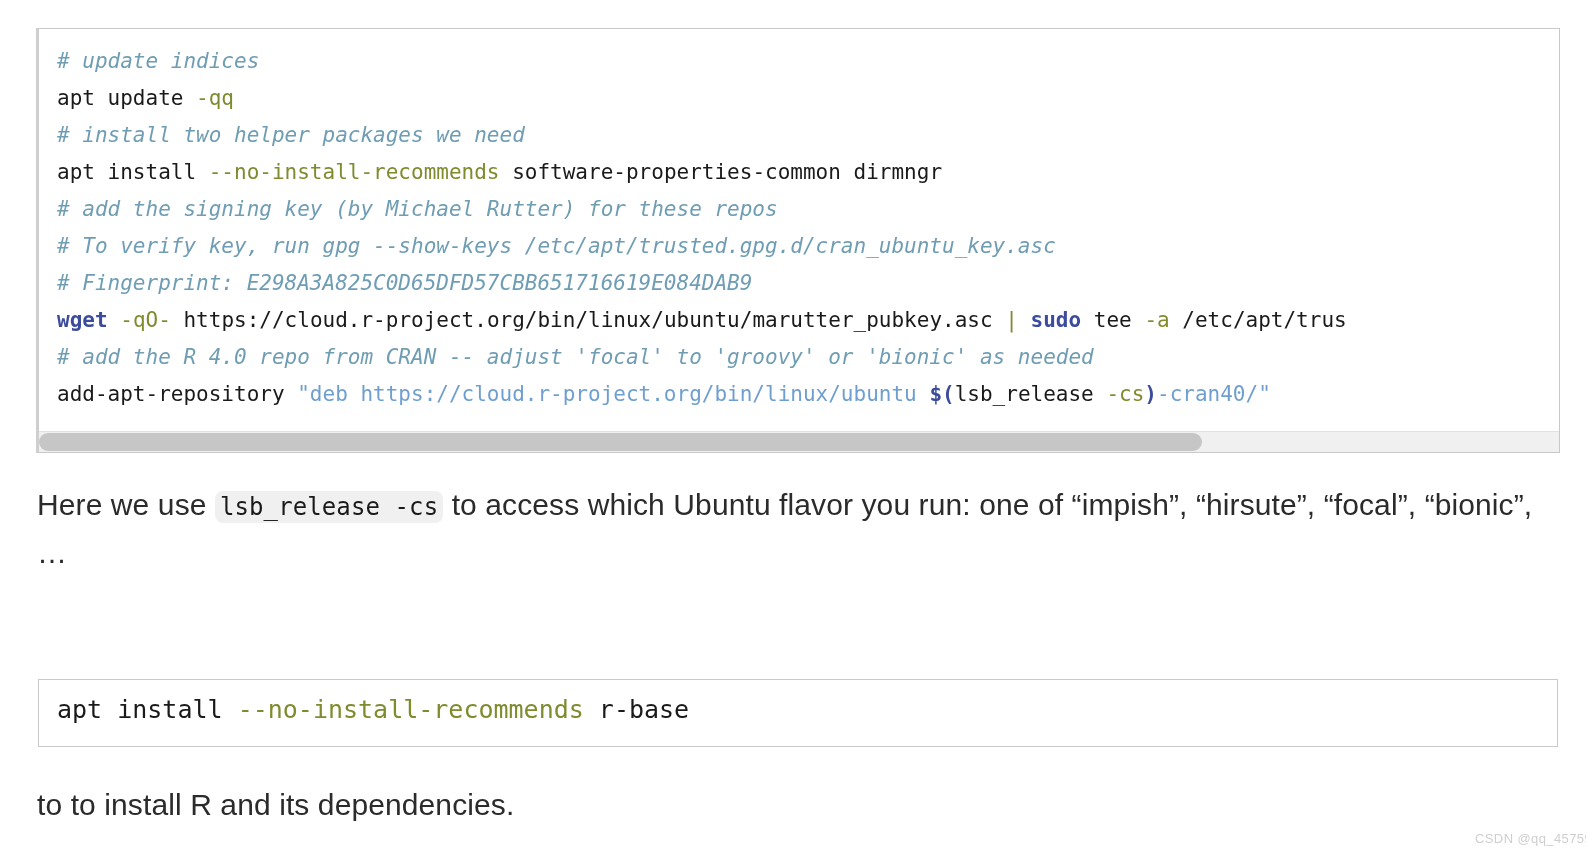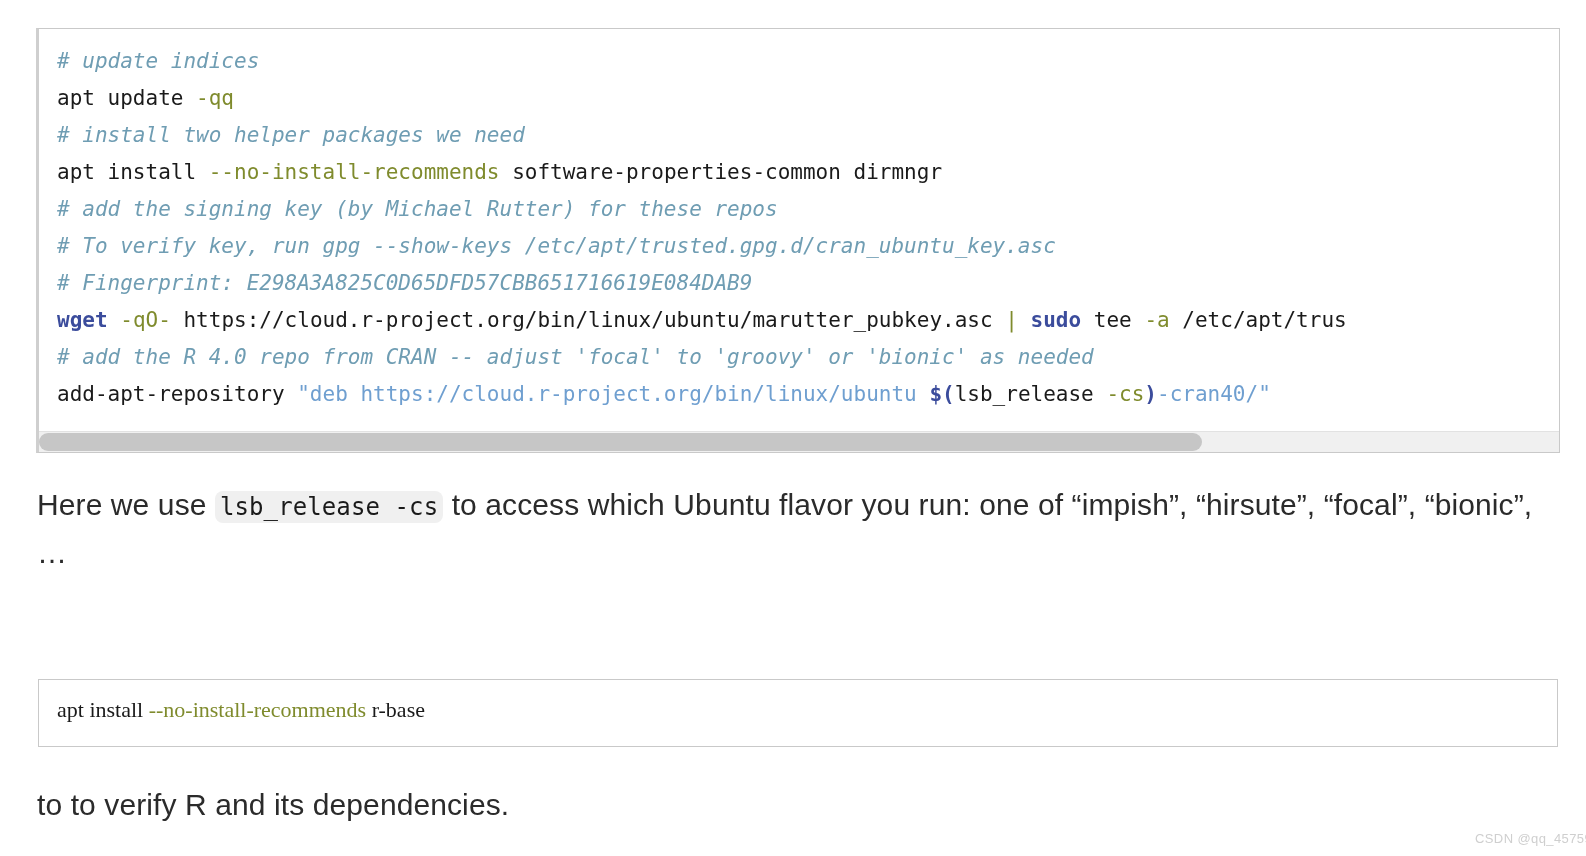--- a/index.html
+++ b/index.html
@@ -59,22 +59,21 @@
     font-family: "DejaVu Sans Mono", "Liberation Mono", monospace;
     font-size: 21px;
     line-height: 37px;
     color: #1a1a1a;
     white-space: pre;
     letter-spacing: 0px;
   }
   .codeblock.secondary pre.code {
     padding: 14px 0 10px 18px;
     line-height: 32px;
-    font-size: 22px;
-    font-family: Liberation Serif, serif;
+    font-size: 25px;
   }
 
   .c-comment { color: #6f9db3; font-style: italic; }
   .c-opt     { color: #7f8b2d; }
   .c-kw      { color: #3b4c9c; font-weight: bold; }
   .c-str     { color: #6f9fd0; }
   .c-plain   { color: #1a1a1a; }
   .c-punct   { color: #3b4c9c; font-weight: bold; }
   .c-pipe    { color: #7f8b2d; }
 
@@ -158,17 +157,17 @@
 
   <div class="prose p1">
     <span>Here we use </span><code class="inline">lsb_release -cs</code><span> to access which Ubuntu flavor you run: one of “impish”, “hirsute”, “focal”, “bionic”, …</span>
   </div>
 
 
   <div class="codeblock secondary">
     <pre class="code" id="code2"><span><span class="c-plain">apt install </span><span class="c-opt">--no-install-recommends</span><span class="c-plain"> r-base</span></span></pre>
   </div>
 
-  <div class="prose p3">to to verify R and its dependencies.</div>
+  <div class="prose p3">to to install R and its dependencies.</div>
 
   <div class="watermark">CSDN @qq_45759229</div>
 
 </div>
 
 </body></html>

